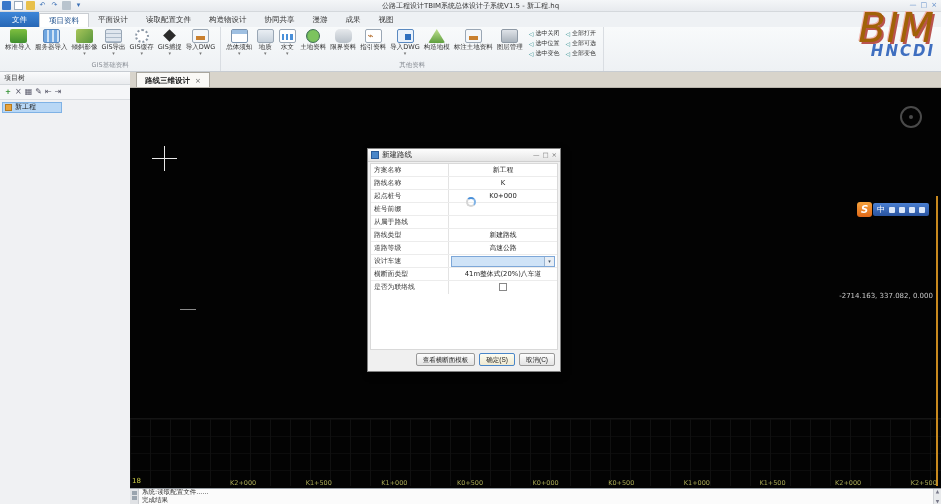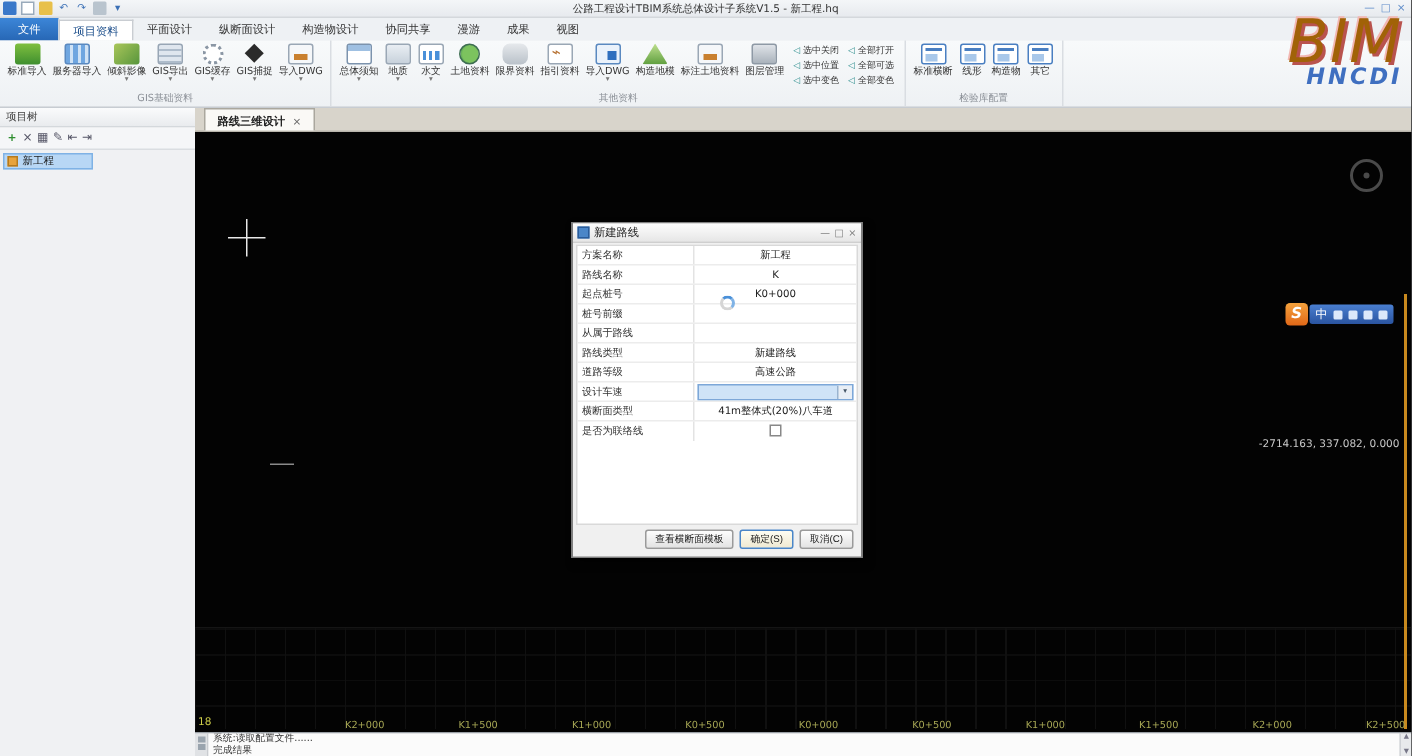--- a/index.html
+++ b/index.html
@@ -120,21 +120,21 @@
   
   .ime { position:absolute; left:727px; top:113px; height:17px; display:flex; align-items:center; z-index:40; }
   .ime-logo { width:15px; height:15px; background:linear-gradient(#f5a23c,#e06818); border-radius:3px;
     color:#fff; font-size:10px; font-weight:bold; font-style:italic; text-align:center; line-height:15px; }
   .ime-bar { height:13px; background:linear-gradient(#4a7fd1,#2a54a0); border-radius:2px; margin-left:1px;
     display:flex; align-items:center; gap:4px; padding:0 4px; }
   .ime-bar .mode { color:#fff; font-size:8px; line-height:12px; }
   .ime-dot { width:6px; height:6px; background:#dce8fa; border-radius:1px; }
 
   
-  .dialog { position:absolute; left:251px; top:60px; width:194px; height:224px; background:#f0f0f0;
+  .dialog { position:absolute; left:237px; top:60px; width:194px; height:224px; background:#f0f0f0;
     border:1px solid #808080; box-shadow:2px 3px 6px rgba(0,0,0,.6); z-index:50; display:flex; flex-direction:column; }
   .dlg-title { height:13px; background:linear-gradient(#fdfdfd,#e6e6e6); border-bottom:1px solid #cfcfcf;
     display:flex; align-items:center; padding:0 3px; }
   .dlg-ticon { width:8px; height:8px; background:#4a86c8; border:1px solid #2a5c9a; margin-right:3px; }
   .dlg-tlabel { flex:1; font-size:7.5px; color:#222; }
   .dlg-tctl { display:flex; gap:3px; }
   .dlg-tctl span { font-size:6.5px; color:#777; line-height:9px; }
   .dlg-body { flex:1; background:#fff; margin:1px 2px; border:1px solid #d9d9d9; position:relative; }
   .drow { display:flex; height:13px; border-bottom:1px solid #ececec; }
   .drow .dl { width:78px; font-size:6.8px; color:#333; line-height:13px; padding-left:3px;
@@ -188,21 +188,21 @@
 
   <div class="logo">
     <div class="bim">BIM</div>
     <div class="hncdi">HNCDI</div>
   </div>
 
   <div class="tabstrip">
     <div class="filetab">文件</div>
     <div class="rtab active">项目资料</div>
     <div class="rtab">平面设计</div>
-    <div class="rtab">纵断面设计</div>
+    <div class="rtab">读取配置文件</div>
     <div class="rtab">构造物设计</div>
     <div class="rtab">协同共享</div>
     <div class="rtab">漫游</div>
     <div class="rtab">成果</div>
     <div class="rtab">视图</div>
   </div>
 
   <div class="ribbon">
 
     <div class="rgroup">
@@ -313,41 +313,20 @@
           </div>
           <div class="tgl">
             <span class="ti">◁</span>
             <span>全部变色</span>
           </div>
         </div>
       </div>
       <div class="glabel">其他资料</div>
     </div>
 
-    <div class="rgroup">
-      <div class="rbtns">
-        <div class="rbtn">
-          <div class="ric icchk"></div>
-          <span class="rlbl">标准横断</span>
-        </div>
-        <div class="rbtn">
-          <div class="ric icchk"></div>
-          <span class="rlbl">线形</span>
-        </div>
-        <div class="rbtn">
-          <div class="ric icchk"></div>
-          <span class="rlbl">构造物</span>
-        </div>
-        <div class="rbtn">
-          <div class="ric icchk"></div>
-          <span class="rlbl">其它</span>
-        </div>
-      </div>
-      <div class="glabel">检验库配置</div>
-    </div>
   </div>
 
   <div class="leftpanel">
     <div class="lp-head">
       <span class="lp-title">项目树</span>
       <span class="lp-hicon">↧</span>
       <span class="lp-hicon">×</span>
     </div>
     <div class="lp-tools">
       <span class="plus">＋</span>

